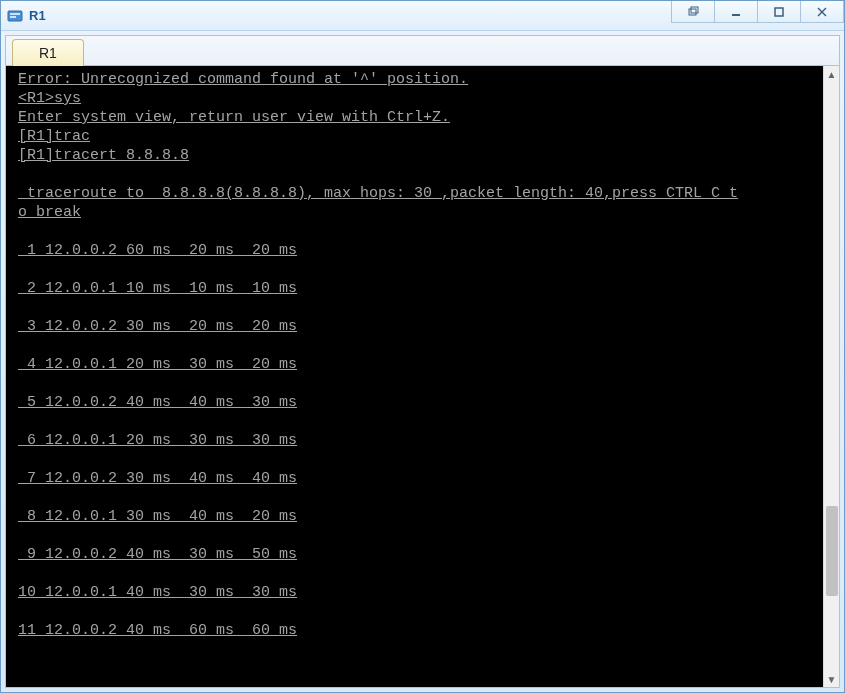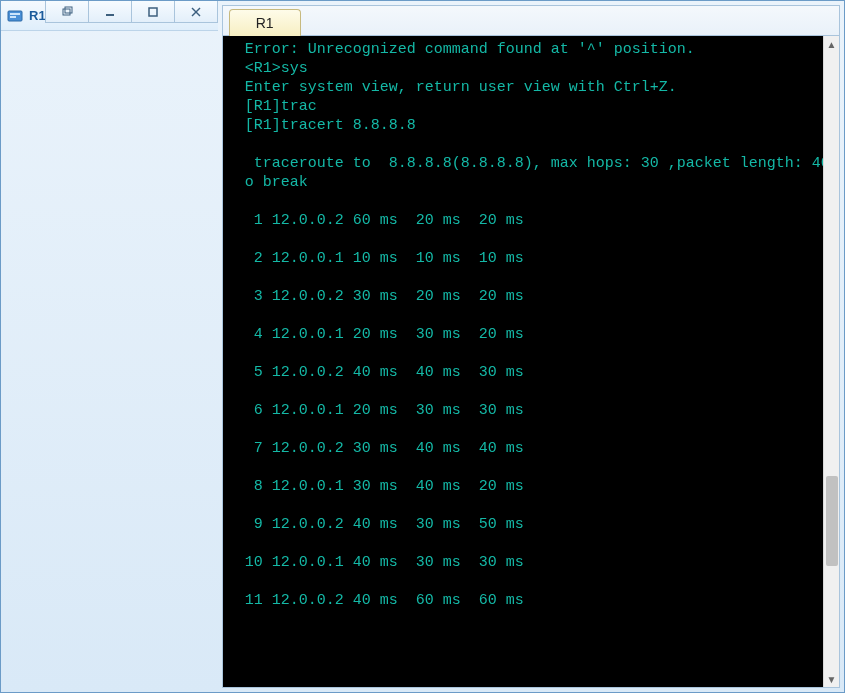--- a/index.html
+++ b/index.html
@@ -9,21 +9,21 @@
     width: 845px;
     height: 693px;
     overflow: hidden;
   }
   .window {
     width: 845px;
     height: 693px;
     border: 1px solid #6b9bc7;
     background: linear-gradient(#eaf3fb, #d9e9f7);
     display: flex;
-    flex-direction: row;
+    flex-direction: column;
   }
   .titlebar {
     height: 30px;
     background: linear-gradient(#f4f9fe, #dfeefb);
     border-bottom: 1px solid #bcd4e9;
     display: flex;
     align-items: center;
     justify-content: space-between;
     padding: 0 0 0 6px;
   }
@@ -91,27 +91,28 @@
     cursor: pointer;
   }
   .terminal-wrap {
     flex: 1;
     display: flex;
     overflow: hidden;
   }
   .terminal {
     flex: 1;
     background: #000;
-    color: #14b8a6;
+    color: #a3a3a3;
     font-family: "Courier New", monospace;
     font-size: 15px;
     line-height: 19px;
-    padding: 4px 22px;
+    padding: 4px 12px;
     overflow: hidden;
     white-space: pre;
+    text-decoration: underline;
   }
   .scrollbar {
     width: 16px;
     background: #f0f0f0;
     border-left: 1px solid #d9d9d9;
     position: relative;
   }
   .scroll-arrow {
     width: 100%;
     height: 16px;

